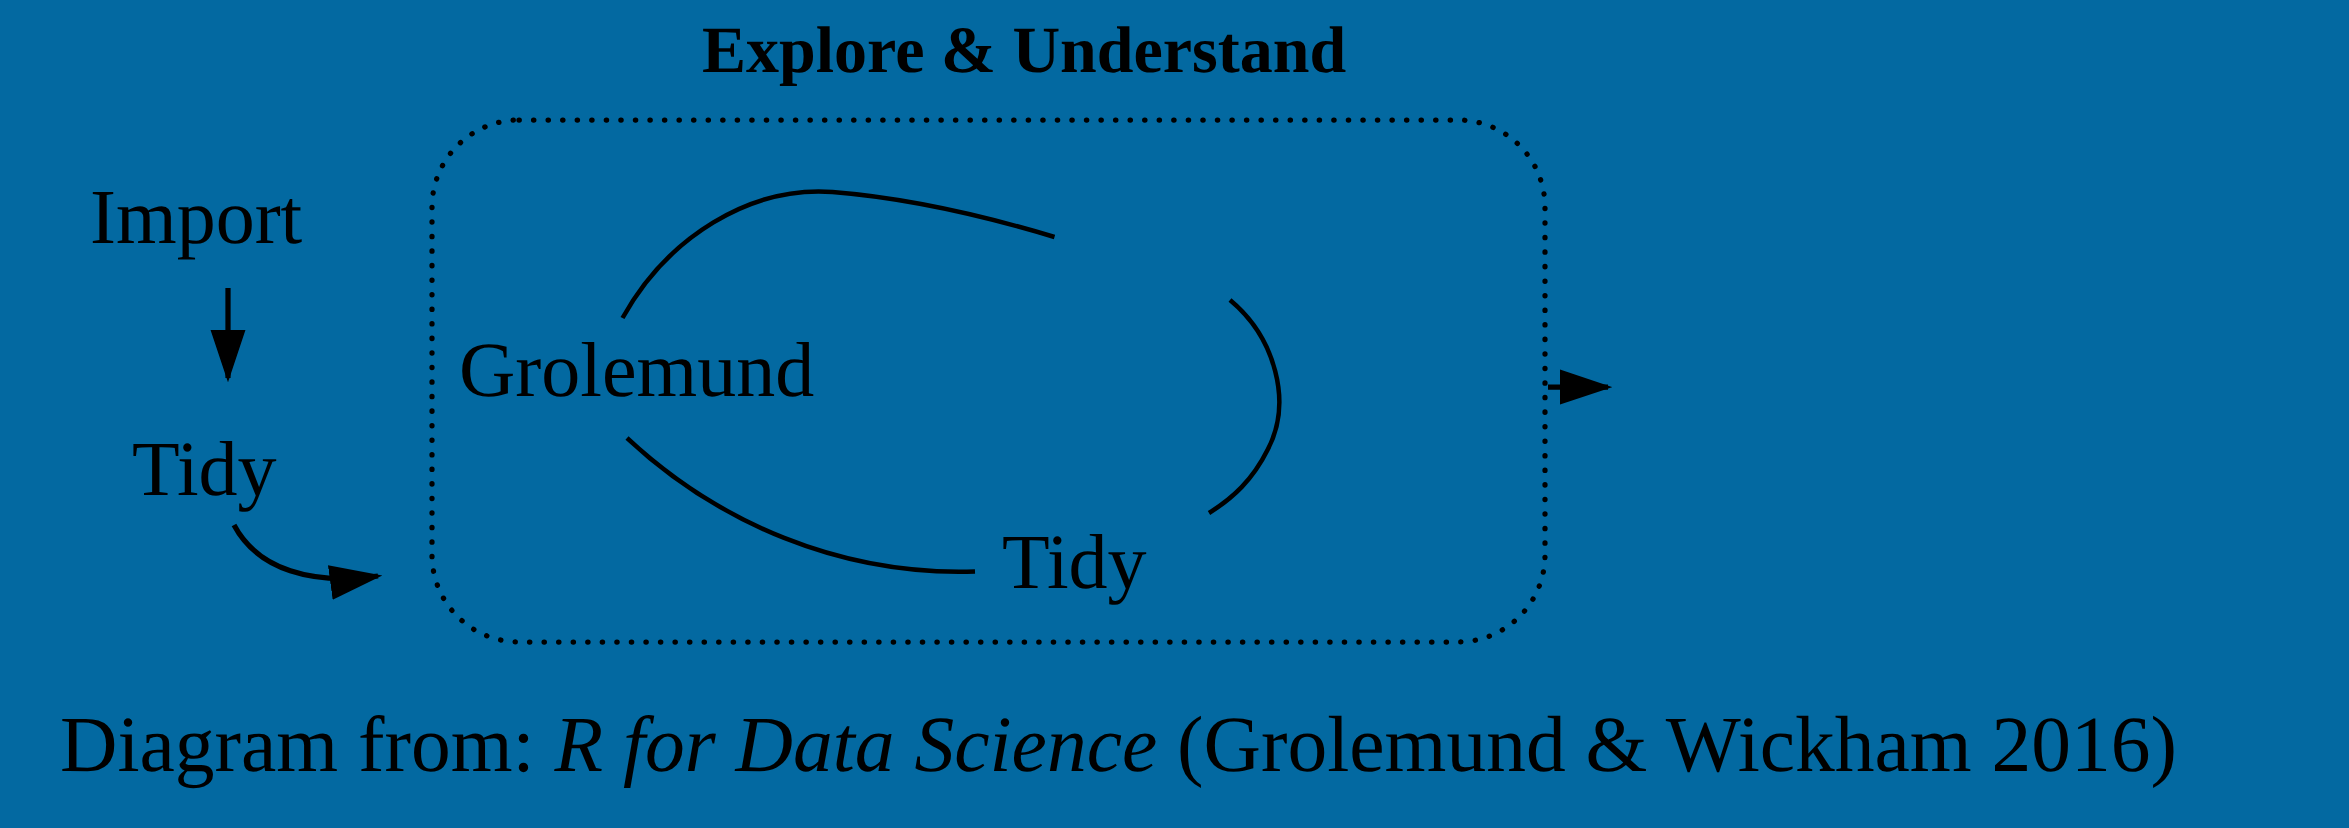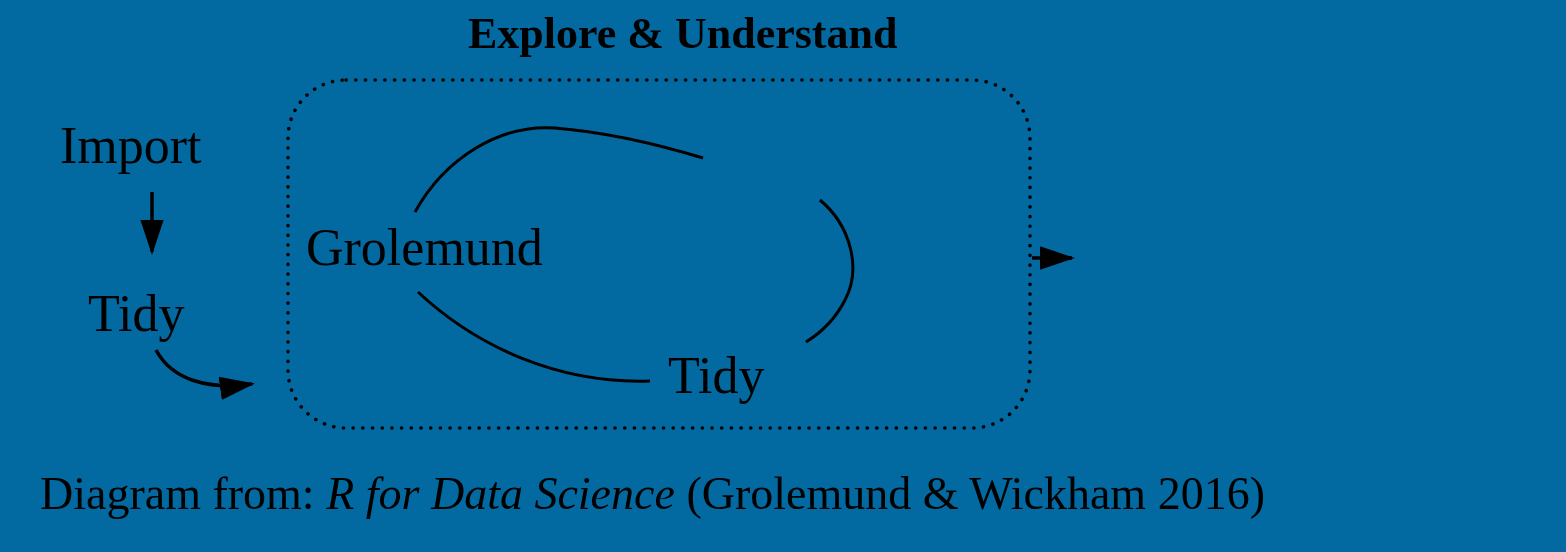--- a/index.html
+++ b/index.html
@@ -34,21 +34,21 @@
     top: 12px;
     font-size: 44px;
     font-weight: bold;
     line-height: 1;
     white-space: nowrap;
   }
   .caption {
     position: absolute;
     left: 40px;
     top: 466px;
-    font-size: 46px;
+    font-size: 53px;
     line-height: 1.2;
     white-space: nowrap;
   }
   .caption .italic {
     font-style: italic;
   }
   .lbl-import      { left: 60px;   top: 120px; }
   .lbl-tidy        { left: 88px;   top: 288px; }
   .lbl-transform   { left: 306px;  top: 222px; }
   .lbl-visualize   { left: 706px;  top: 132px; }

